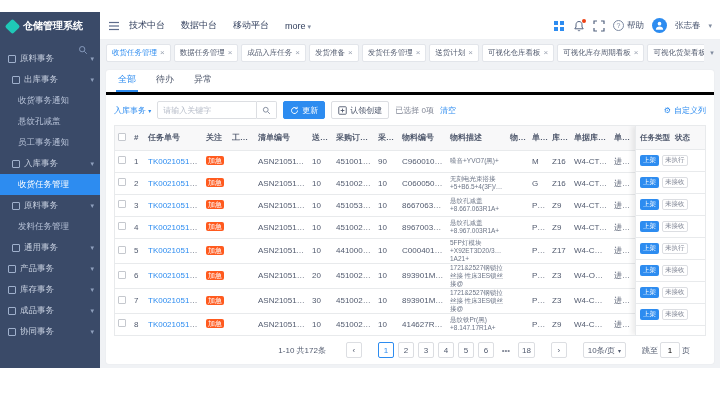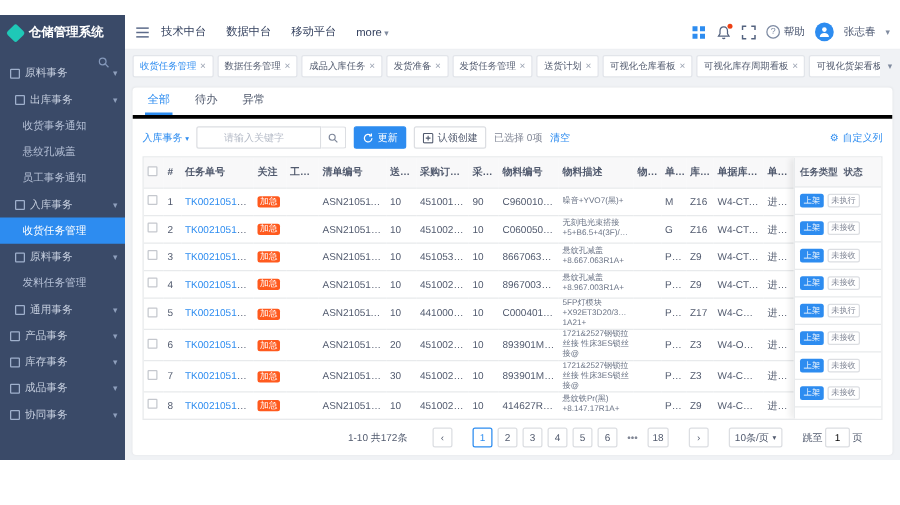--- a/index.html
+++ b/index.html
@@ -45,21 +45,21 @@
 
 .content{flex:1;padding:5px 6px 4px;overflow:hidden;min-height:0;}
 .card{background:#fff;border-radius:3px;height:100%;display:flex;flex-direction:column;overflow:hidden;box-shadow:0 0 2px rgba(0,0,0,.06);}
 .subtabs{height:25px;flex:0 0 25px;display:flex;align-items:flex-end;gap:16px;padding:0 10px;border-bottom:3px solid #000000;font-size:9px;color:#515a6e;}
 .subtab{padding:4px 2px;cursor:pointer;border-bottom:2px solid transparent;}
 .subtab.active{color:#2d8cf0;border-bottom-color:#2d8cf0;}
 .filterbar{height:30px;flex:0 0 30px;display:flex;align-items:center;gap:6px;padding:0 8px;font-size:8px;color:#515a6e;}
 .link-blue{color:#2d8cf0;cursor:pointer;white-space:nowrap;}
 .caret-sm{font-size:6px;}
 .kw-group{display:flex;}
-.kw-input{width:100px;height:18px;border:1px solid #dcdee2;border-radius:2px 0 0 2px;font-size:8px;padding:0 21px;color:#515a6e;outline:none;}
+.kw-input{width:100px;height:18px;border:1px solid #dcdee2;border-radius:2px 0 0 2px;font-size:8px;padding:0 5px;color:#515a6e;outline:none;}
 .kw-input::placeholder{color:#b6bcc8;}
 .kw-btn{width:20px;height:18px;border:1px solid #dcdee2;border-left:none;border-radius:0 2px 2px 0;background:#fff;display:flex;align-items:center;justify-content:center;color:#7d8699;cursor:pointer;}
 .btn{height:18px;border-radius:2px;display:inline-flex;align-items:center;gap:3px;padding:0 6px;font-size:8px;cursor:pointer;border:1px solid #dcdee2;background:#fff;color:#515a6e;white-space:nowrap;}
 .btn.primary{background:#2d8cf0;border-color:#2d8cf0;color:#fff;}
 .btn .b-ic{width:9px;height:9px;}
 .sel-text{color:#808695;white-space:nowrap;}
 .customize{margin-left:auto;display:flex;align-items:center;gap:3px;color:#2d8cf0;cursor:pointer;white-space:nowrap;}
 
 .table-wrap{flex:1;position:relative;overflow:hidden;margin:0 8px;border:1px solid #e8eaec;min-height:0;}
 table{border-collapse:collapse;table-layout:fixed;width:522px;font-size:8px;color:#515a6e;}

